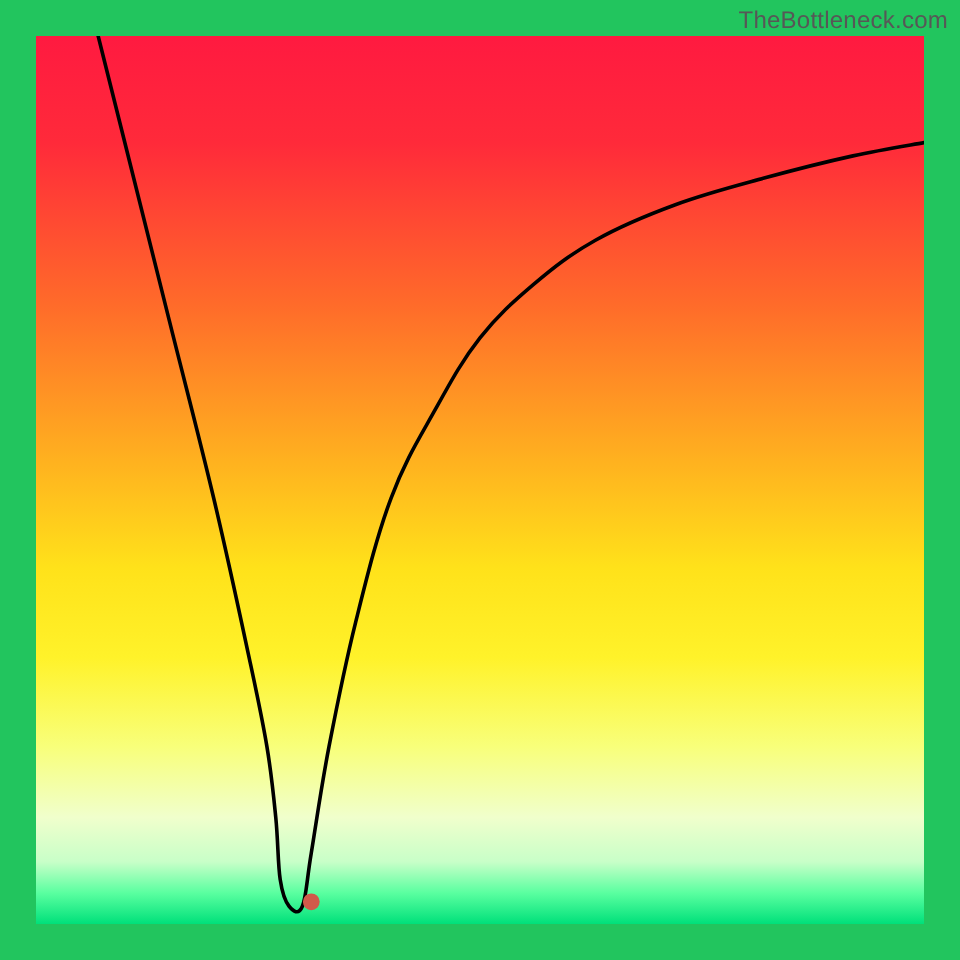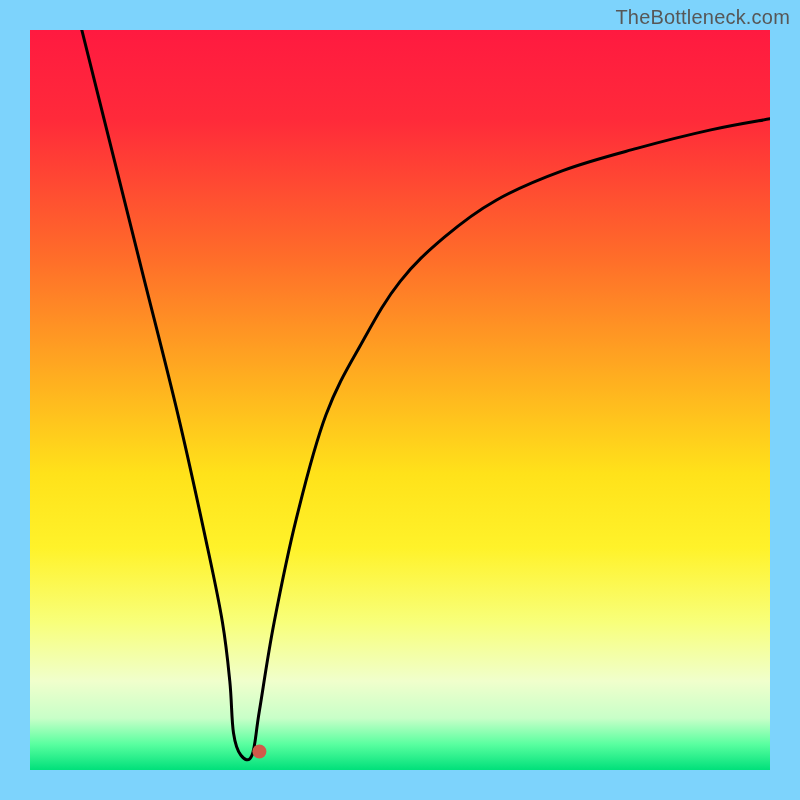--- a/index.html
+++ b/index.html
@@ -6,21 +6,21 @@
     margin: 0;
     padding: 0;
     width: 800px;
     height: 800px;
     overflow: hidden;
     font-family: Arial, Helvetica, sans-serif;
   }
   .frame {
     width: 800px;
     height: 800px;
-    background: #7dd3fc;
+    background: #22c55e;
     position: relative;
     box-sizing: border-box;
   }
   .plot {
     position: absolute;
     left: 30px;
     top: 30px;
     width: 740px;
     height: 740px;
   }

